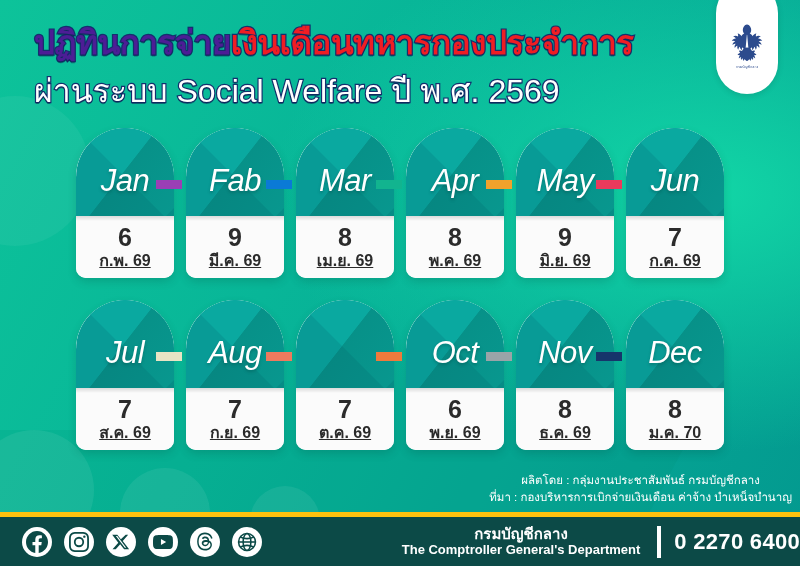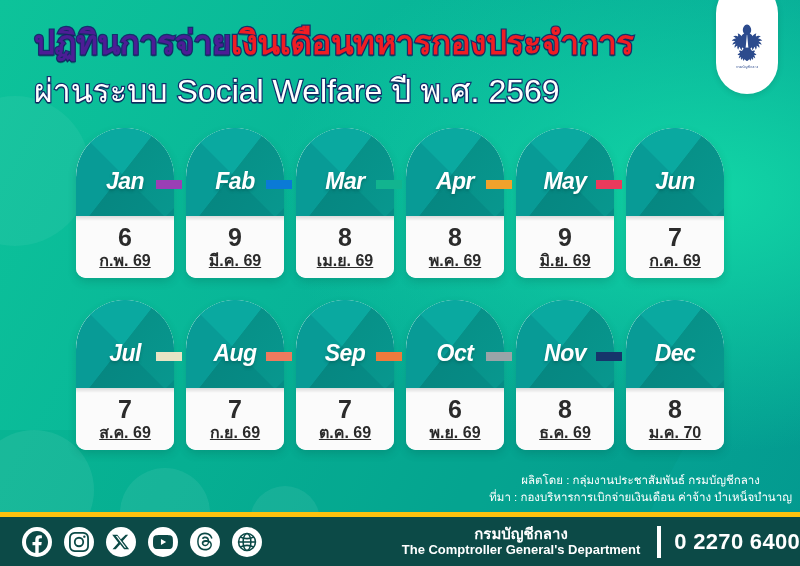--- a/index.html
+++ b/index.html
@@ -96,21 +96,21 @@
     transform-origin:0 0;
   }
   .head-shadow {
     position:absolute; left:0; top:0; width:98px; height:92px;
     background:linear-gradient(128deg, rgba(0,0,0,0) 48%, rgba(0,90,82,0.30) 48.5%, rgba(0,90,82,0.22) 100%);
   }
   .card-head-label {
     position:absolute; left:0; top:0; width:98px; height:92px;
     display:flex; align-items:center; justify-content:center;
     padding-top:14px;
-    font-size:23px; font-style:italic; font-weight:bold;
+    font-size:31px; font-style:italic; font-weight:normal;
     color:#ffffff;
     letter-spacing:-0.5px;
     text-shadow:0 2px 3px rgba(0,70,62,0.35);
     z-index:3;
   }
   .card-body {
     position:absolute; left:0; bottom:0; width:98px; height:62px;
     background:#fbfbfb;
     display:flex; flex-direction:column; align-items:center; justify-content:center;
     z-index:4;
@@ -328,21 +328,20 @@
         </div>
       </div>
       <div class="connector" style="background: rgb(239, 122, 94);"></div>
     </div>
 
     <div class="cell">
       <div class="card">
         <div class="card-head">
             <div class="head-shadow"></div>
           </div>
-        <div class="card-head-label">Sep</div>
         <div class="card-body">
           <div class="day-num">7</div>
           <div class="day-month">ต.ค. 69</div>
         </div>
       </div>
       <div class="connector" style="background: rgb(239, 122, 60);"></div>
     </div>
 
     <div class="cell">
       <div class="card">

